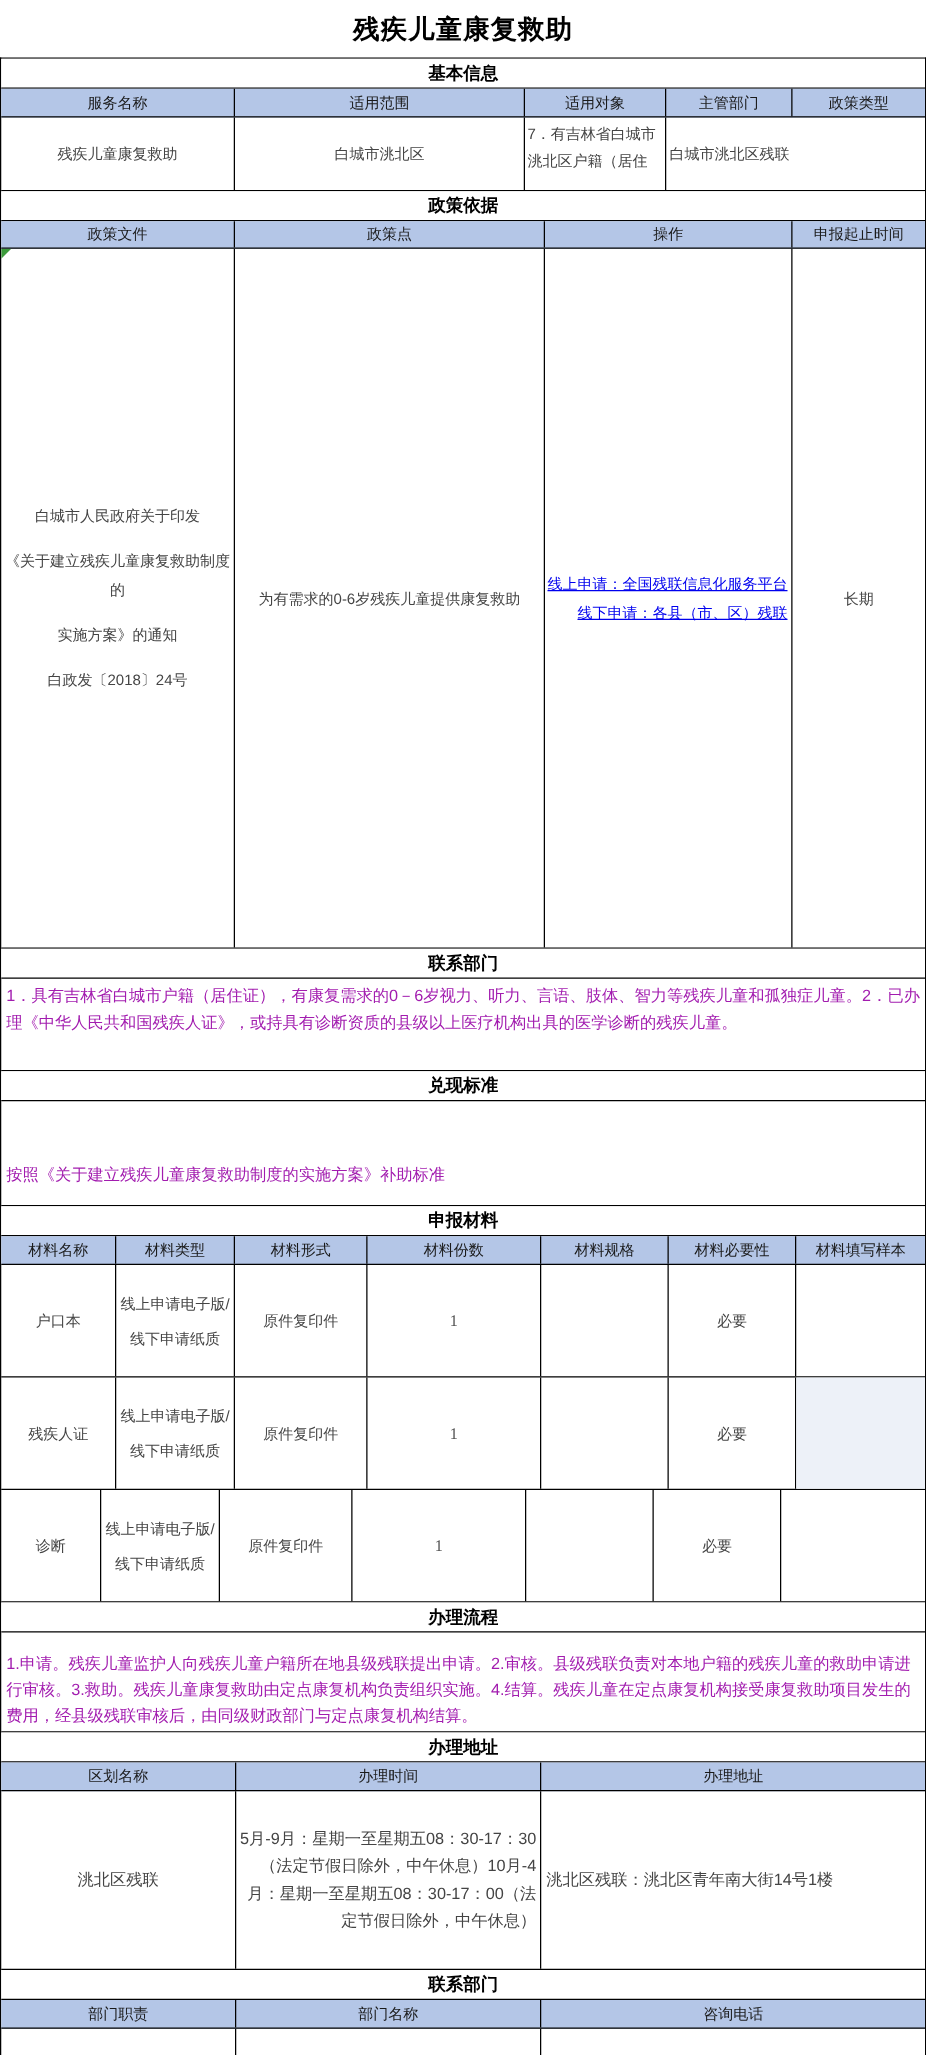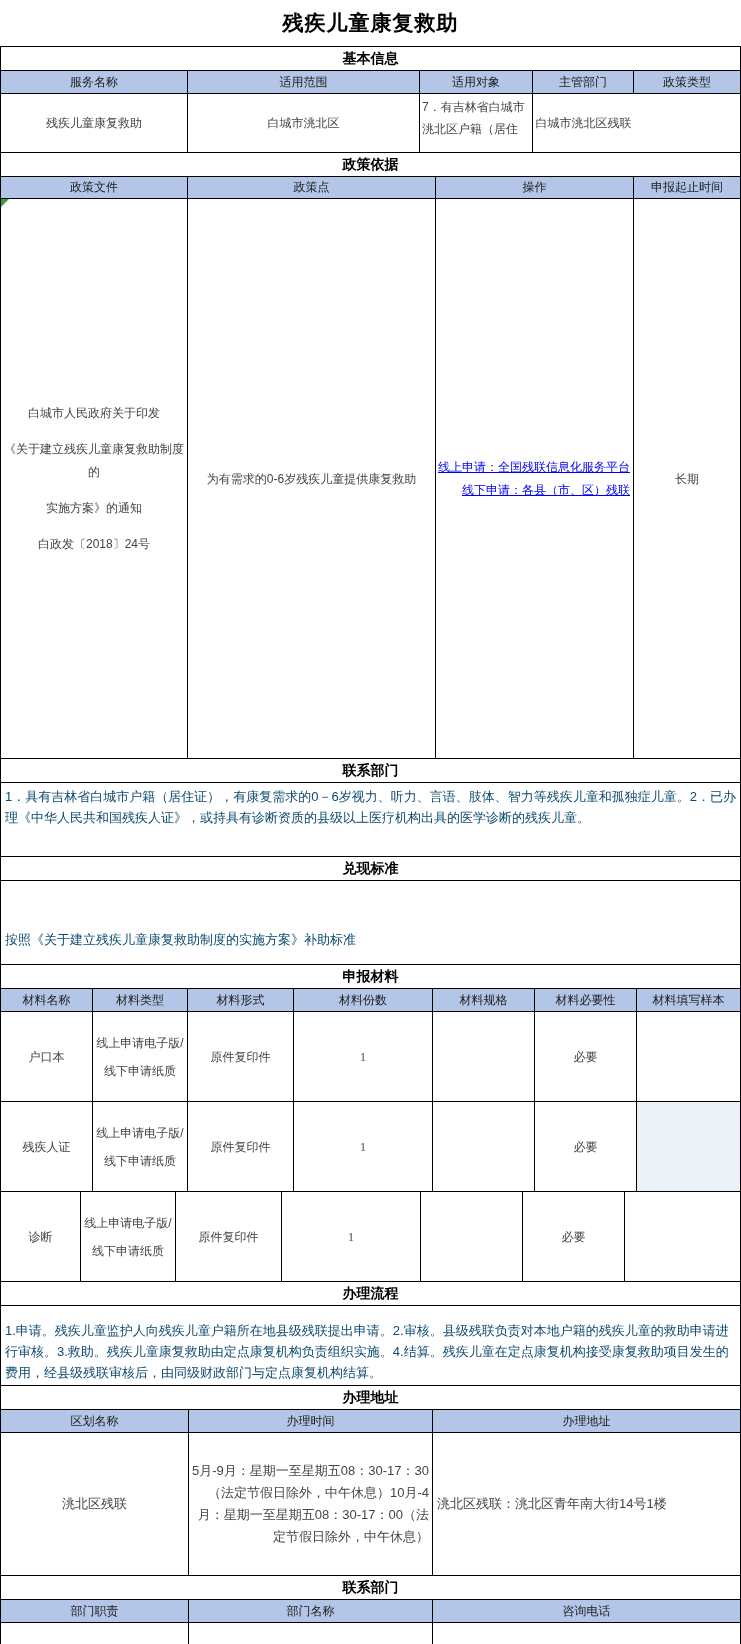--- a/index.html
+++ b/index.html
@@ -18,21 +18,21 @@
          align-items:center;justify-content:center;overflow:hidden;white-space:nowrap;}
   .hcell:last-child{border-right:none;}
   .drow{display:flex;border-bottom:1px solid #000;box-sizing:border-box;font-size:12px;color:#444;}
   .cell{box-sizing:border-box;border-right:1px solid #000;display:flex;
         align-items:center;justify-content:center;text-align:center;
         overflow:hidden;line-height:22px;padding:0 2px;position:relative;}
   .cell:last-child{border-right:none;}
   .cell.left{justify-content:flex-start;text-align:right;}
   .cell.topleft{align-items:flex-start;justify-content:flex-start;text-align:left;padding-top:2px;}
   .flex1{flex:1;}
-  .textrow{border-bottom:1px solid #000;box-sizing:border-box;font-size:13px;color:#0c4a6e;
+  .textrow{border-bottom:1px solid #000;box-sizing:border-box;font-size:13px;color:#a21caf;
            line-height:21px;padding:3px 4px 0 4px;overflow:hidden;}
   .fline{line-height:23px;margin:13px 0;text-align:center;}
   .links a{color:#0000EE;text-decoration:underline;line-height:23px;display:block;cursor:pointer;}
   .num{font-family:"Liberation Serif","DejaVu Serif",serif;font-size:13px;color:#555;}
   .shaded{background:#EDF1F8;}
   .mtype{line-height:28px;padding:0 1px;}
   .err-tri{position:absolute;top:0;left:0;width:0;height:0;
            border-top:8px solid #3c9b3c;border-right:8px solid transparent;}
   .mono{font-family:"DejaVu Sans Mono","Liberation Mono",monospace;}
 </style>

